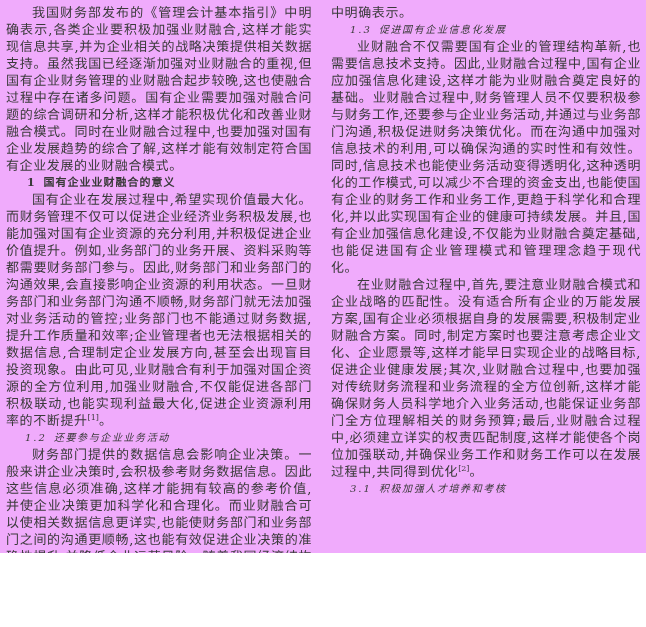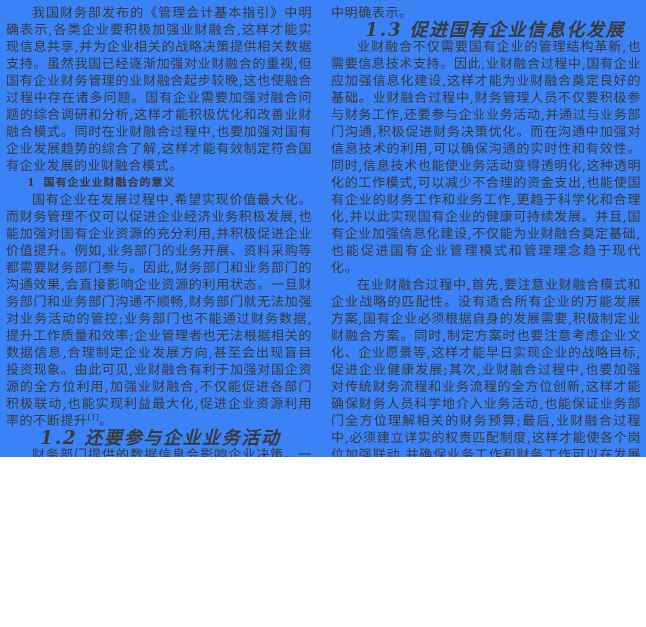--- a/index.html
+++ b/index.html
@@ -3,23 +3,23 @@
 <meta charset="utf-8">
 <style>
   html, body {
     margin: 0;
     padding: 0;
     background: #ffffff;
   }
   .page {
     position: relative;
     width: 646px;
-    height: 457px;
+    height: 553px;
     box-sizing: border-box;
-    background: #3b82f6;
+    background: #f0abfc;
     overflow: hidden;
     display: flex;
     gap: 19px;
     padding: 4px 5px 0 6px;
     font-family: "DejaVu Serif", "Liberation Serif", serif;
     color: #3a3a3a;
     justify-content: flex-end;
   }
   .col {
     box-sizing: border-box;
@@ -37,27 +37,26 @@
   p.para.indent { text-indent: 2em; }
   .heading1 {
     font-size: 11px;
     line-height: 17px;
     font-weight: bold;
     letter-spacing: 1px;
     padding-left: 1.9em;
     white-space: nowrap;
   }
   .heading2 {
-    font-size: 18px;
+    font-size: 10px;
     line-height: 17px;
     font-style: italic;
     letter-spacing: 1.6px;
     padding-left: 1.9em;
     white-space: nowrap;
-    font-weight: bold;
   }
   .hnum { margin-right: 7px; letter-spacing: 2px; }
   sup.refmark {
     font-size: 8px;
     line-height: 0;
     vertical-align: super;
     letter-spacing: 0;
   }
 </style>
 </head>

